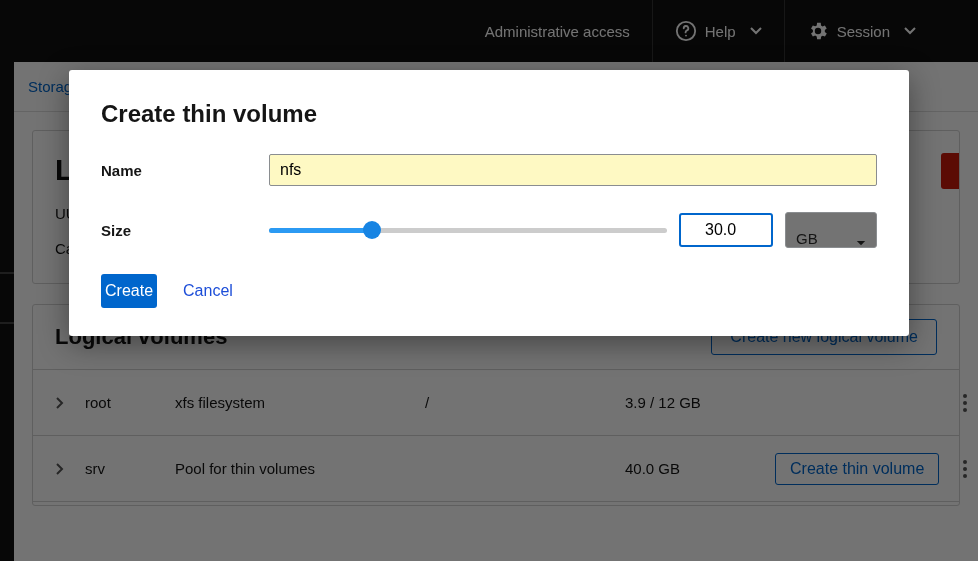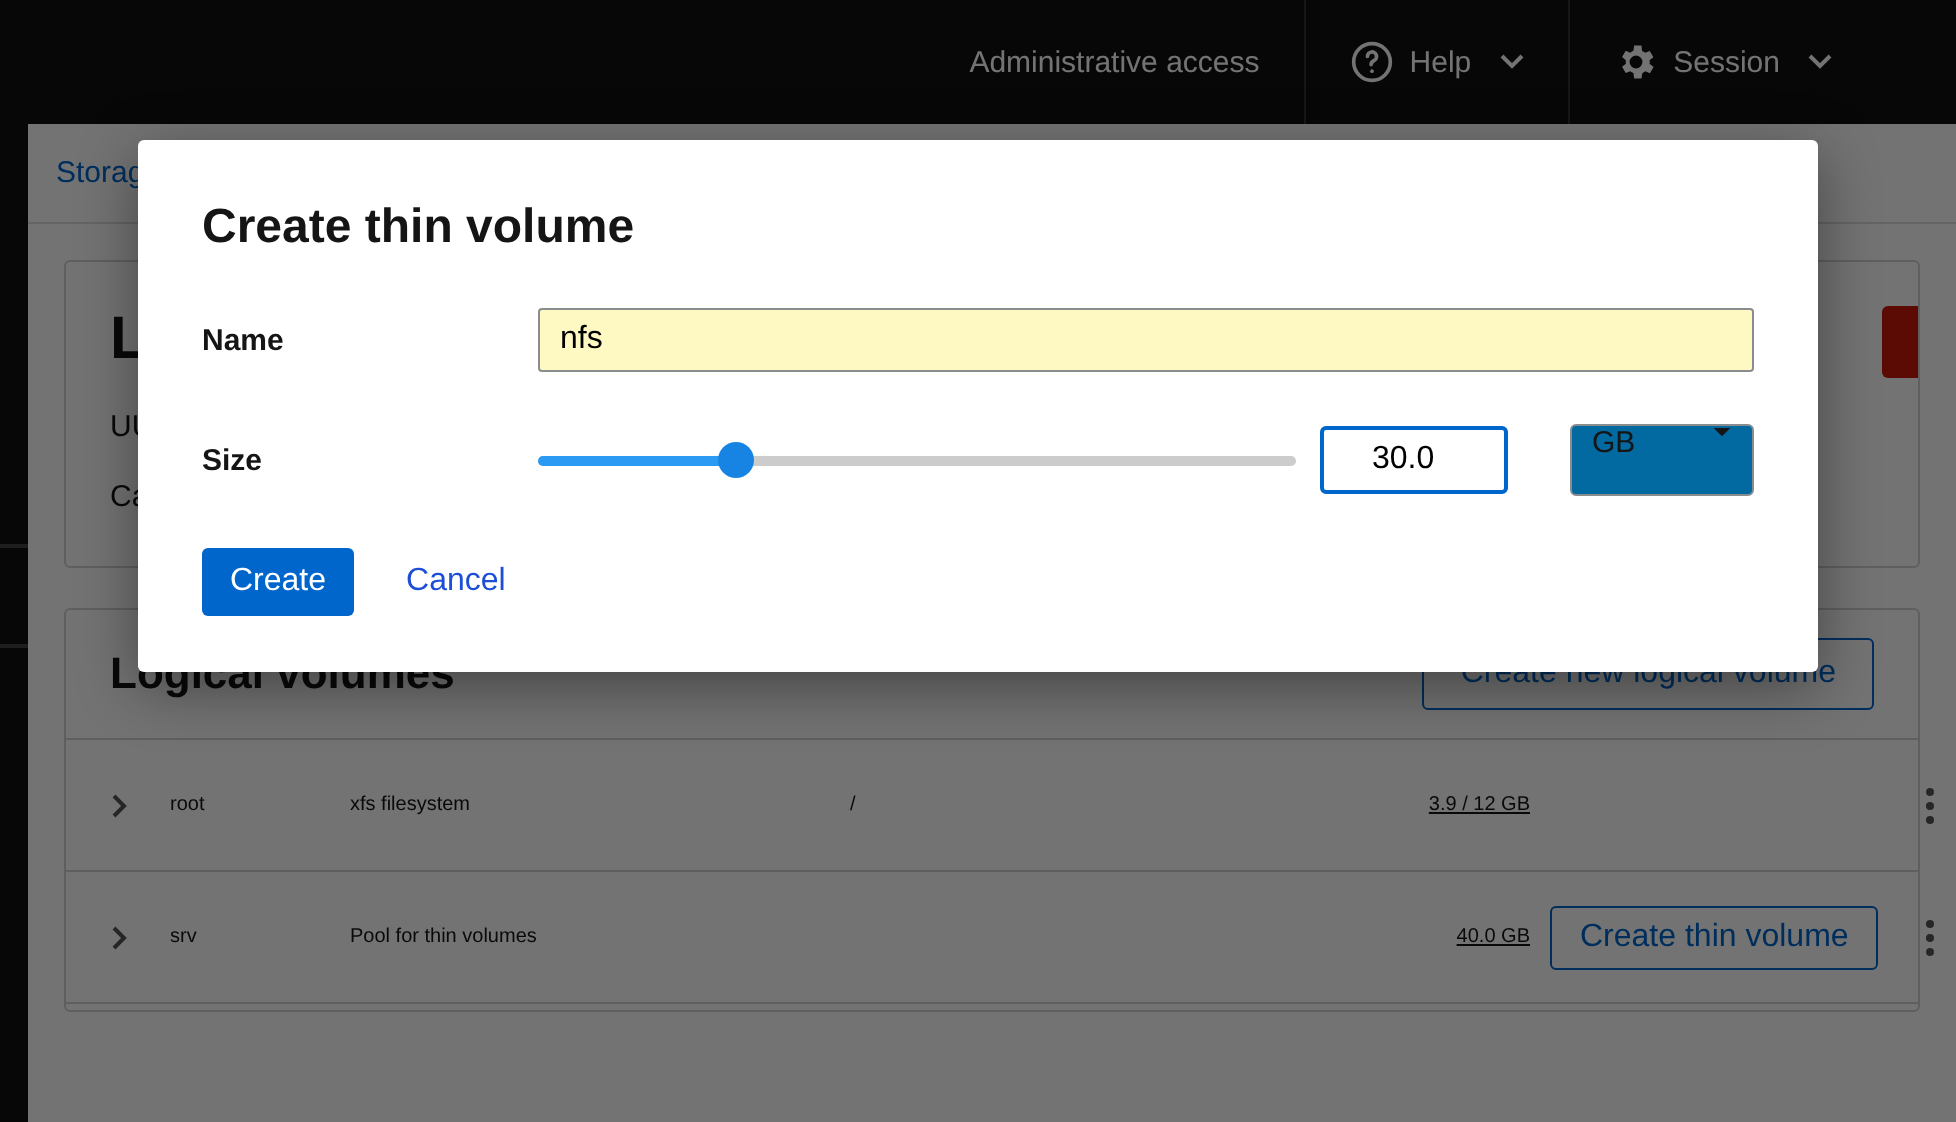--- a/index.html
+++ b/index.html
@@ -26,39 +26,39 @@
   .sect-head h2 { font-size:22px; font-weight:600; }
   .btn-outline{ border:1px solid #06c; color:#06c; background:#fff; font-size:16px; padding:8px 18px; border-radius:3px; cursor:pointer;}
   .vol-list { border:1px solid #d2d2d2; border-radius:3px; }
   .vol-row { display:grid; grid-template-columns:50px 90px 250px 60px 140px 150px 170px 40px; align-items:center; height:66px; border-top:1px solid #d2d2d2; padding:0 2px;}
   .vol-row:first-child{ border-top:none;}
   .vol-row .chv { justify-self:center; color:#555;}
   .progress { width:78px; height:14px; background:#8bb4dc; position:relative;}
   .progress .fill{ position:absolute; left:0; top:0; bottom:0; background:#0046a0;}
   .kebab { justify-self:center; display:inline-flex; flex-direction:column; gap:3px;}
   .kebab span { width:4px; height:4px; background:#555; border-radius:50%;}
-  .muted { font-size:10px; color:#151515;}
-  .right-num{ text-align:right; padding-right:10px;text-decoration:underline;}
+  .muted { font-size:15px; color:#151515;}
+  .right-num{ text-align:left; padding-right:10px;}
 
   
   .overlay{ position:absolute; inset:0; background:rgba(0,0,0,0.55); display:flex; align-items:flex-start; justify-content:center; padding-top:70px; }
   .modal{ width:840px; background:#fff; border-radius:3px; padding:30px 32px 28px; box-shadow:0 8px 30px rgba(0,0,0,.4);}
   .modal h1{ font-size:24px; font-weight:600; margin-bottom:26px;}
   .form-row{ display:flex; align-items:center; margin-bottom:26px;}
   .form-row label{ width:168px; font-size:15px; font-weight:600;}
   .form-row .rhs{ flex:1; display:flex; align-items:center; gap:12px;}
   .text-input{ width:100%; font-size:16px; padding:6px 10px; border:1px solid #8a8d90; border-radius:2px; background:#fef9c3;}
   .size-input{ width:94px; font-size:16px; padding:6px 24px; border:2px solid #06c; border-radius:3px; background:#fff;}
-  .unit-sel{ width:92px; height:36px; border:1px solid #8a8d90; border-radius:3px; display:flex; align-items:flex-start; justify-content:space-between; padding:0 10px; font-size:15px; background:#0369a1; cursor:pointer;margin-left:19px;}
+  .unit-sel{ width:92px; height:36px; border:1px solid #8a8d90; border-radius:3px; display:flex; align-items:flex-end; justify-content:space-between; padding:0 10px; font-size:15px; background:#737373; cursor:pointer;}
   .slider-wrap{ flex:1; position:relative; height:18px; display:flex; align-items:center;}
   .track{ position:absolute; left:0; right:0; height:5px; background:#ccc; border-radius:3px;}
   .track-fill{ position:absolute; left:0; height:5px; background:#2b9af3; border-radius:3px;}
   .thumb{ position:absolute; width:18px; height:18px; background:#1784e3; border-radius:50%; top:50%; transform:translate(-50%,-50%);}
   .actions{ margin-top:8px; display:flex; gap:26px; align-items:center;}
-  .btn-primary{ background:#06c; color:#fff; font-size:16px; padding:8px 14px; border:none; border-radius:3px; cursor:pointer;}
+  .btn-primary{ background:#06c; color:#fff; font-size:16px; padding:8px 4px; border:none; border-radius:3px; cursor:pointer;}
   .link{ color:#1d4ed8; font-size:16px; cursor:pointer; background:none; border:none; }
 
   svg { display:block; }
 </style>
 </head>
 <body>
 <div class="viewport">
 
 <div class="topbar">
   <div class="item">

